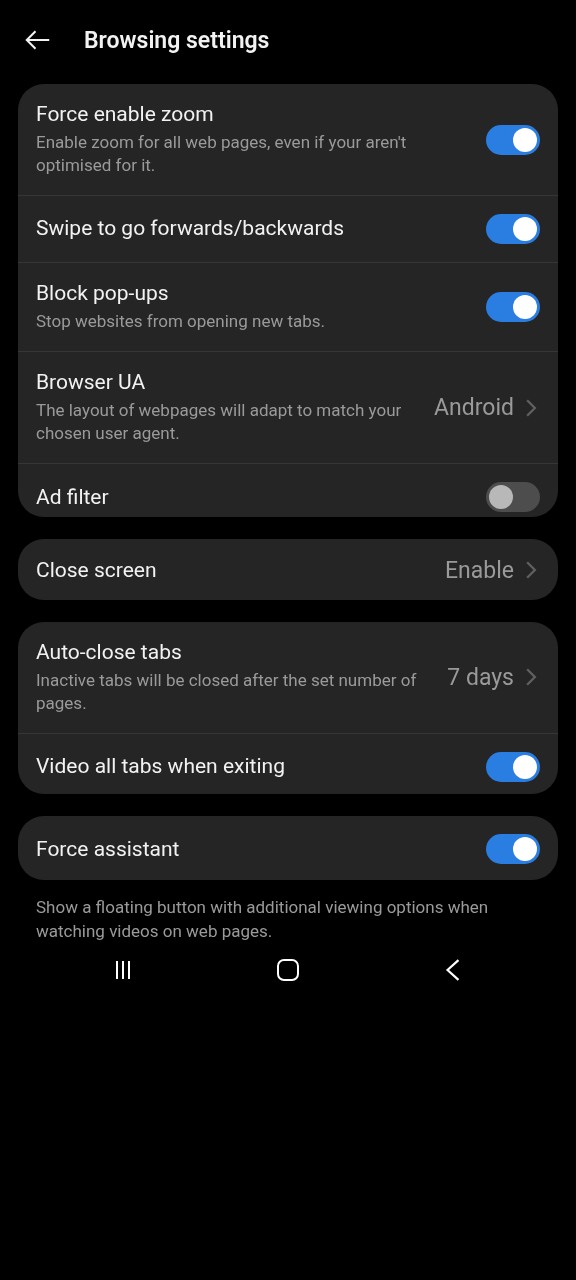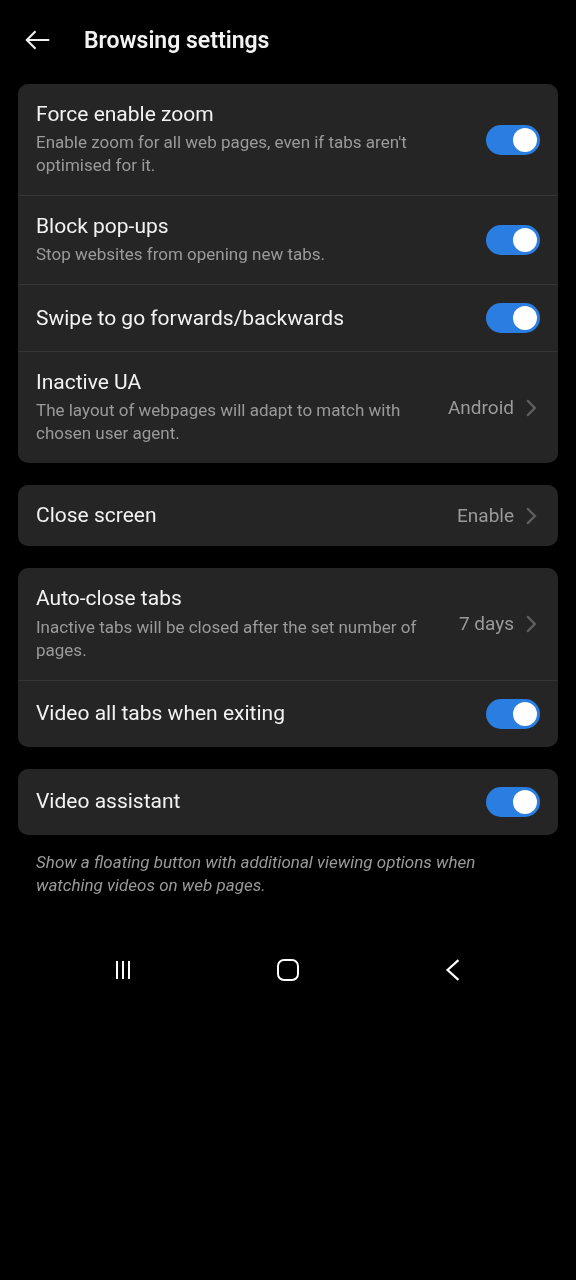--- a/index.html
+++ b/index.html
@@ -44,21 +44,21 @@
   .content {
     flex: 1;
     padding: 4px 18px 0 18px;
     display: flex;
     flex-direction: column;
     gap: 22px;
     overflow-y: auto;
   }
   .card {
     background: #252525;
-    border-radius: 10px;
+    border-radius: 26px;
     overflow: hidden;
   }
   .row {
     display: flex;
     align-items: center;
     justify-content: space-between;
     padding: 18px 18px 18px 18px;
     min-height: 60px;
     gap: 14px;
   }
@@ -83,21 +83,21 @@
     color: #9a9a9a;
     line-height: 1.35;
   }
   .row-right {
     display: flex;
     align-items: center;
     gap: 8px;
     flex-shrink: 0;
   }
   .value-text {
-    font-size: 19px;
+    font-size: 23px;
     color: #9a9a9a;
   }
   .chevron {
     width: 18px;
     height: 18px;
     display: flex;
     align-items: center;
     justify-content: center;
     opacity: 0.5;
   }
@@ -128,21 +128,20 @@
   .toggle.off .knob {
     background: #b8b8b8;
     left: 3px;
   }
   .footnote {
     font-size: 17px;
     color: #9a9a9a;
     padding: 0 18px;
     line-height: 1.4;
     margin-top: -6px;
-    font-style: italic;
   }
   .navbar {
     height: 60px;
     display: flex;
     align-items: center;
     justify-content: space-around;
     padding: 0 40px 8px 40px;
   }
   .nav-btn {
     width: 80px;
@@ -167,61 +166,69 @@
     <div class="page-title">Browsing settings</div>
   </div>
 
   <div class="content">
 
     <div class="card">
 
       <div class="row">
         <div class="row-text">
           <div class="row-title">Force enable zoom</div>
-          <div class="row-sub">Enable zoom for all web pages, even if tabs aren't optimised for it.</div>
+          <div class="row-sub">Enable zoom for all web pages, even if your aren't optimised for it.</div>
+        </div>
+        <div class="toggle on">
+            <div class="knob"></div>
+          </div>
+      </div>
+
+      <div class="row">
+        <div class="row-text">
+          <div class="row-title">Swipe to go forwards/backwards</div>
         </div>
         <div class="toggle on">
             <div class="knob"></div>
           </div>
       </div>
 
       <div class="row">
         <div class="row-text">
           <div class="row-title">Block pop-ups</div>
           <div class="row-sub">Stop websites from opening new tabs.</div>
         </div>
         <div class="toggle on">
             <div class="knob"></div>
           </div>
       </div>
 
       <div class="row">
         <div class="row-text">
-          <div class="row-title">Swipe to go forwards/backwards</div>
-        </div>
-        <div class="toggle on">
-            <div class="knob"></div>
-          </div>
-      </div>
-
-      <div class="row">
-        <div class="row-text">
-          <div class="row-title">Inactive UA</div>
-          <div class="row-sub">The layout of webpages will adapt to match with chosen user agent.</div>
+          <div class="row-title">Browser UA</div>
+          <div class="row-sub">The layout of webpages will adapt to match your chosen user agent.</div>
         </div>
         <div class="row-right">
           <div class="value-text">Android</div>
           <div class="chevron">
             <svg width="12" height="18" viewBox="0 0 8 14" fill="none" stroke="#9a9a9a" stroke-width="1.8">
                 <polyline points="1,1 7,7 1,13"></polyline>
               </svg>
           </div>
         </div>
       </div>
 
+      <div class="row">
+        <div class="row-text">
+          <div class="row-title">Ad filter</div>
+        </div>
+        <div class="toggle off">
+            <div class="knob"></div>
+          </div>
+      </div>
 
     </div>
 
     <div class="card">
       <div class="row">
         <div class="row-text">
           <div class="row-title">Close screen</div>
         </div>
         <div class="row-right">
           <div class="value-text">Enable</div>
@@ -255,21 +262,21 @@
         </div>
         <div class="toggle on">
             <div class="knob"></div>
           </div>
       </div>
     </div>
 
     <div class="card">
       <div class="row">
         <div class="row-text">
-          <div class="row-title">Video assistant</div>
+          <div class="row-title">Force assistant</div>
         </div>
         <div class="toggle on">
             <div class="knob"></div>
           </div>
       </div>
     </div>
 
     <div class="footnote">Show a floating button with additional viewing options when watching videos on web pages.</div>
 
   </div>

